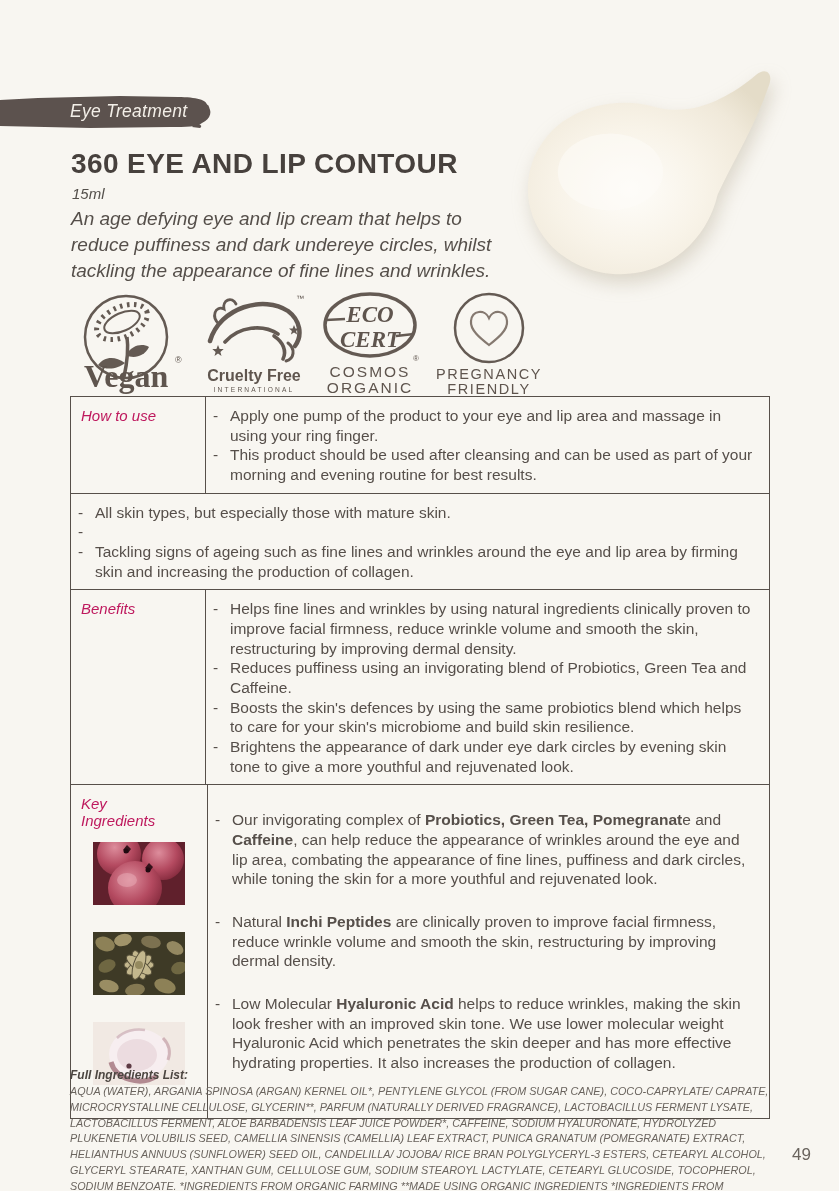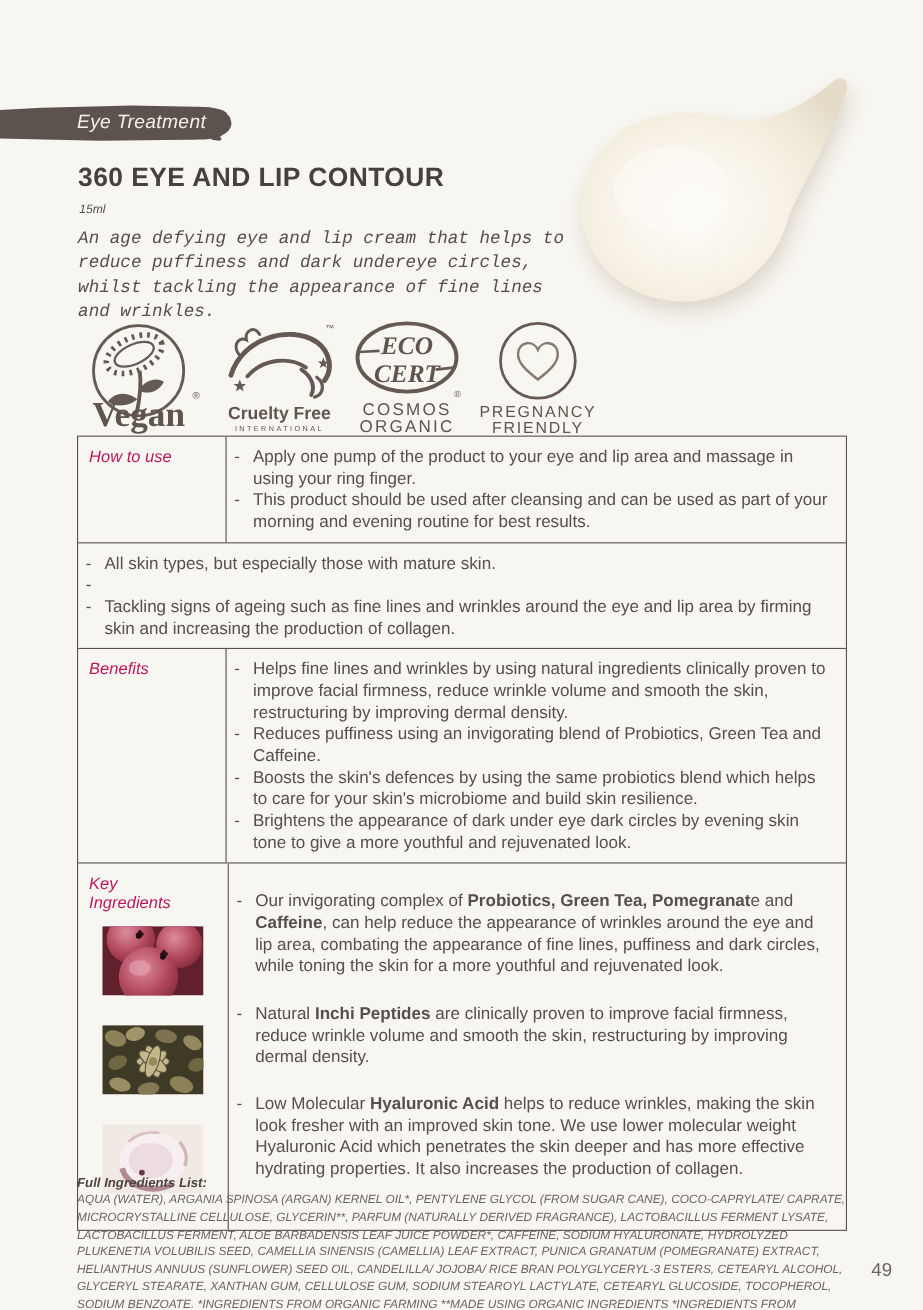--- a/index.html
+++ b/index.html
@@ -5,25 +5,25 @@
   html,body{margin:0;padding:0;background:#f8f6f1;}
   .page{position:relative;width:839px;height:1191px;background:#f8f6f1;
         font-family:"Liberation Sans",sans-serif;color:#554f4a;overflow:hidden;}
 
   
   .badge{position:absolute;top:95px;left:0;width:214px;height:34px;}
   .badge svg{position:absolute;inset:0;width:100%;height:100%;}
   .badge-label{position:absolute;top:50%;left:70px;transform:translateY(-54%);
       font-style:italic;font-size:17.5px;color:#f3efe8;letter-spacing:.3px;white-space:nowrap;}
 
-  .title{position:absolute;left:71px;top:148px;font-size:24px;font-weight:700;
+  .title{position:absolute;left:71px;top:148px;font-size:28px;font-weight:700;
       color:#47413d;color:#47413d;letter-spacing:.4px;white-space:nowrap;}
-  .size{position:absolute;left:72px;top:185px;font-size:11px;font-style:italic;color:#54504b;}
-  .desc{position:absolute;left:71px;top:206px;width:452px;font-size:16px;font-style:italic;
-      line-height:1.38;color:#554f4a;font-family:Liberation Mono, monospace;}
+  .size{position:absolute;left:72px;top:185px;font-size:15px;font-style:italic;color:#54504b;}
+  .desc{position:absolute;left:71px;top:206px;width:452px;font-size:19px;font-style:italic;
+      line-height:1.38;color:#554f4a;}
 
   .cream{position:absolute;top:50px;right:16px;width:334px;height:254px;}
 
   
   .logos{position:absolute;left:70px;top:291px;display:flex;align-items:flex-start;gap:14px;}
   .logo svg{display:block;}
   .seal-stroke{stroke:#645a53;fill:none;}
   .seal-fill{fill:#645a53;}
   .seal-text{fill:#5f554e;}
 

